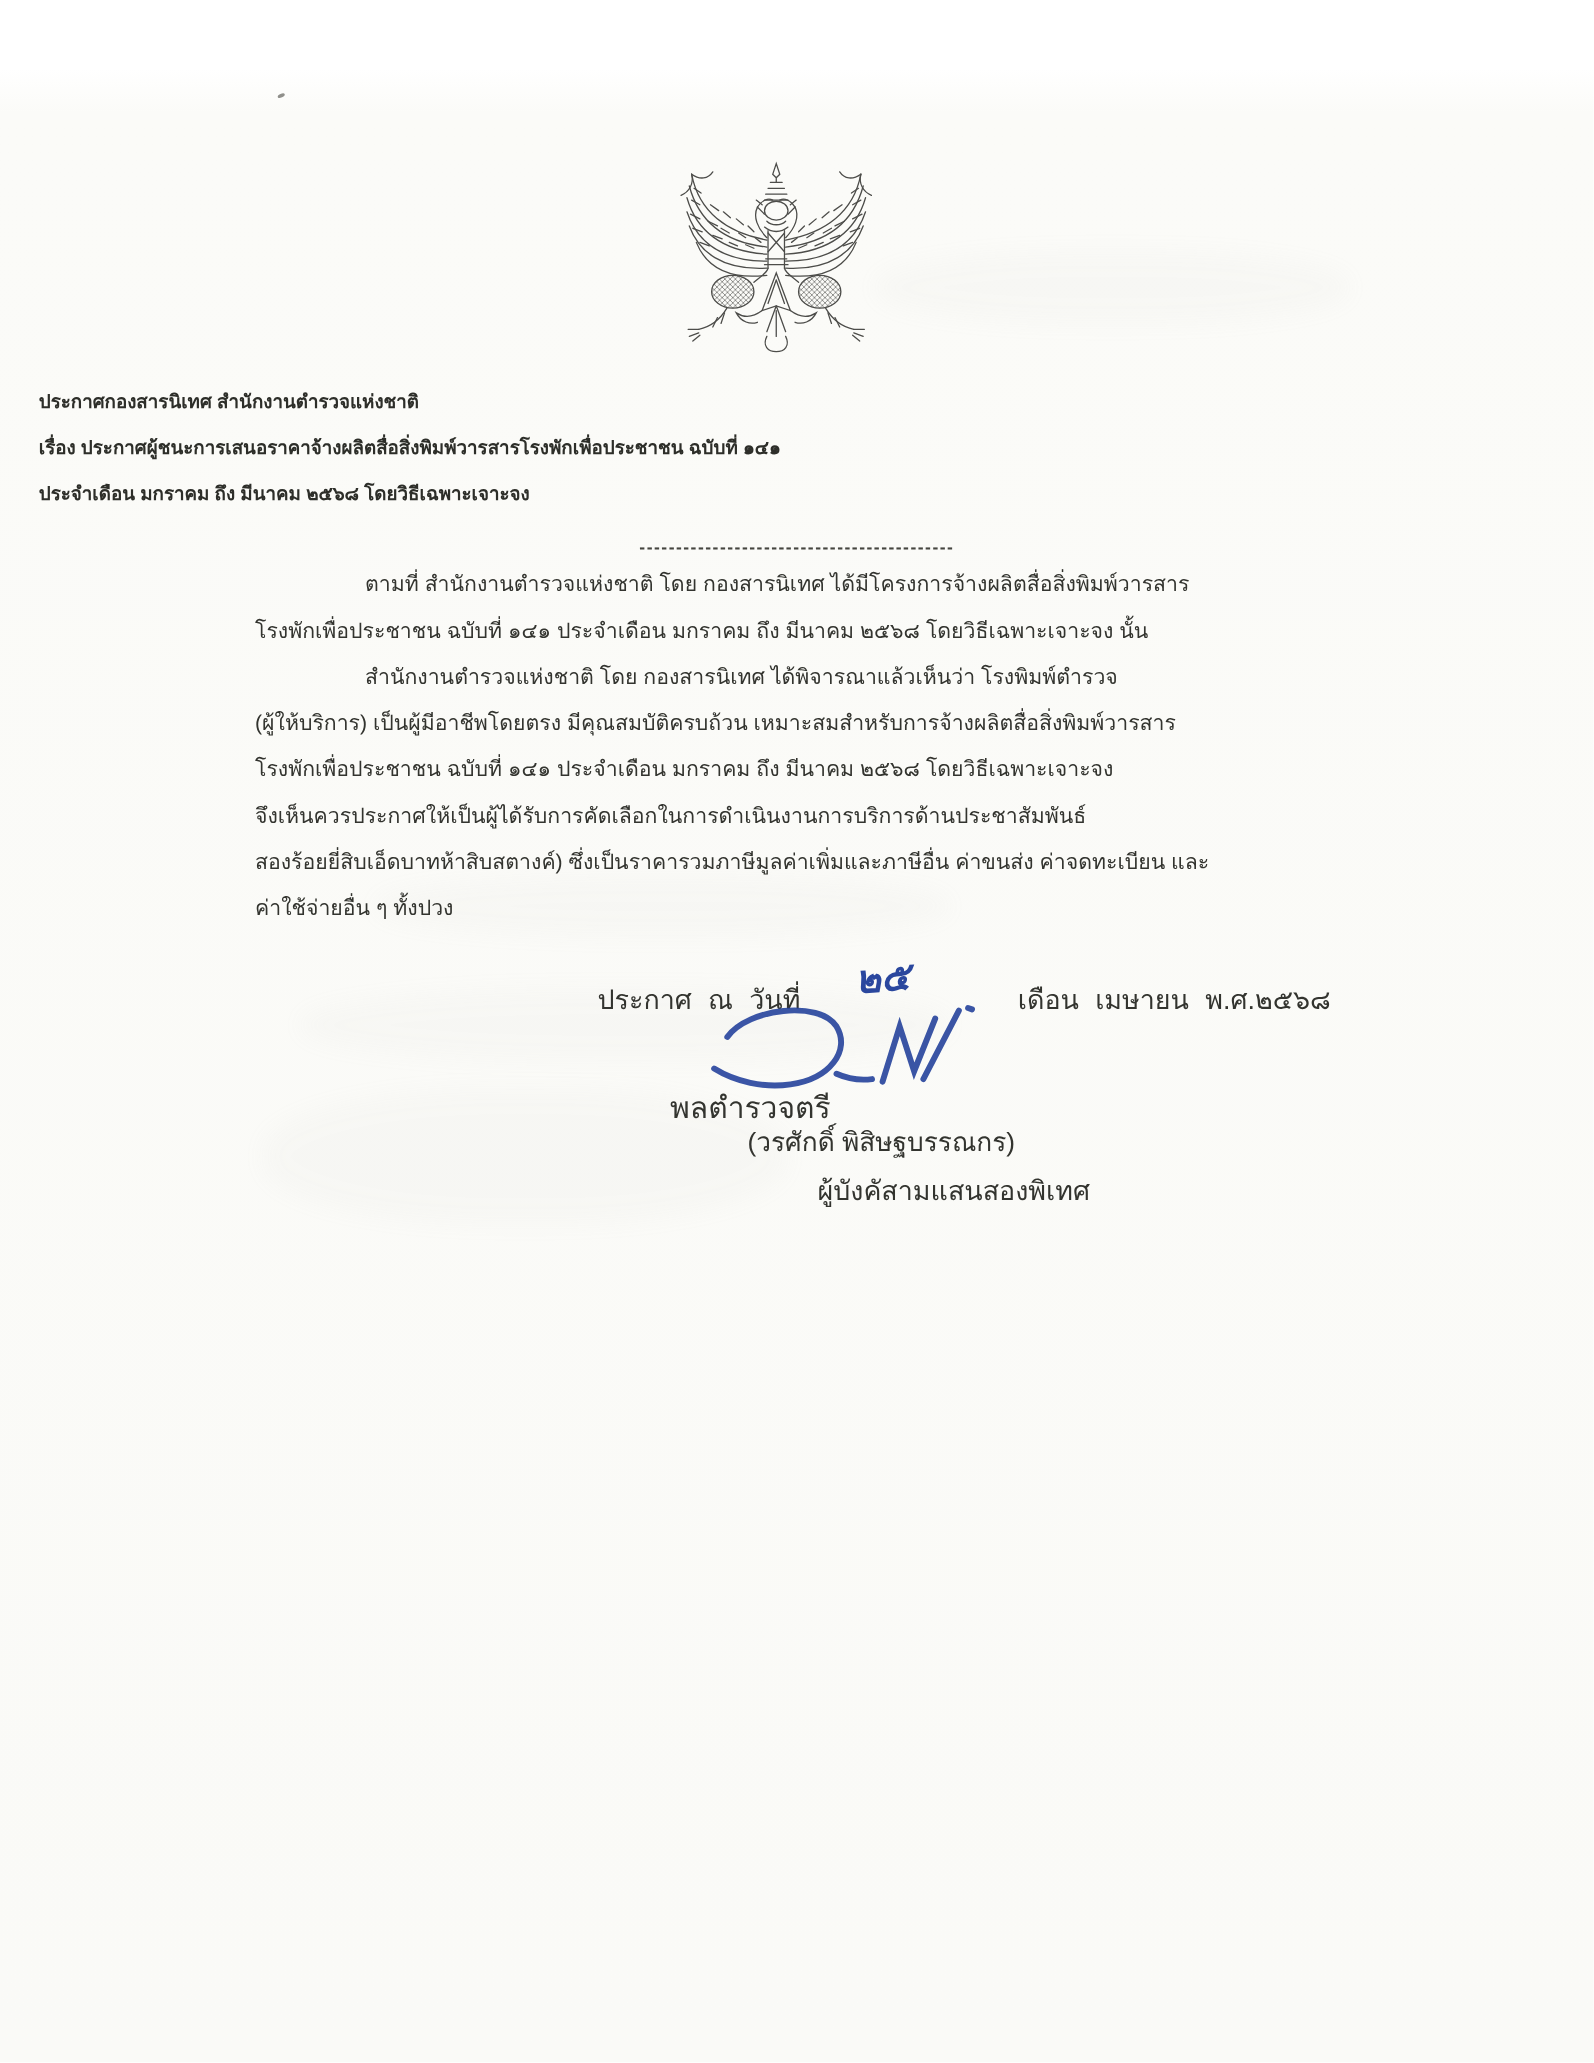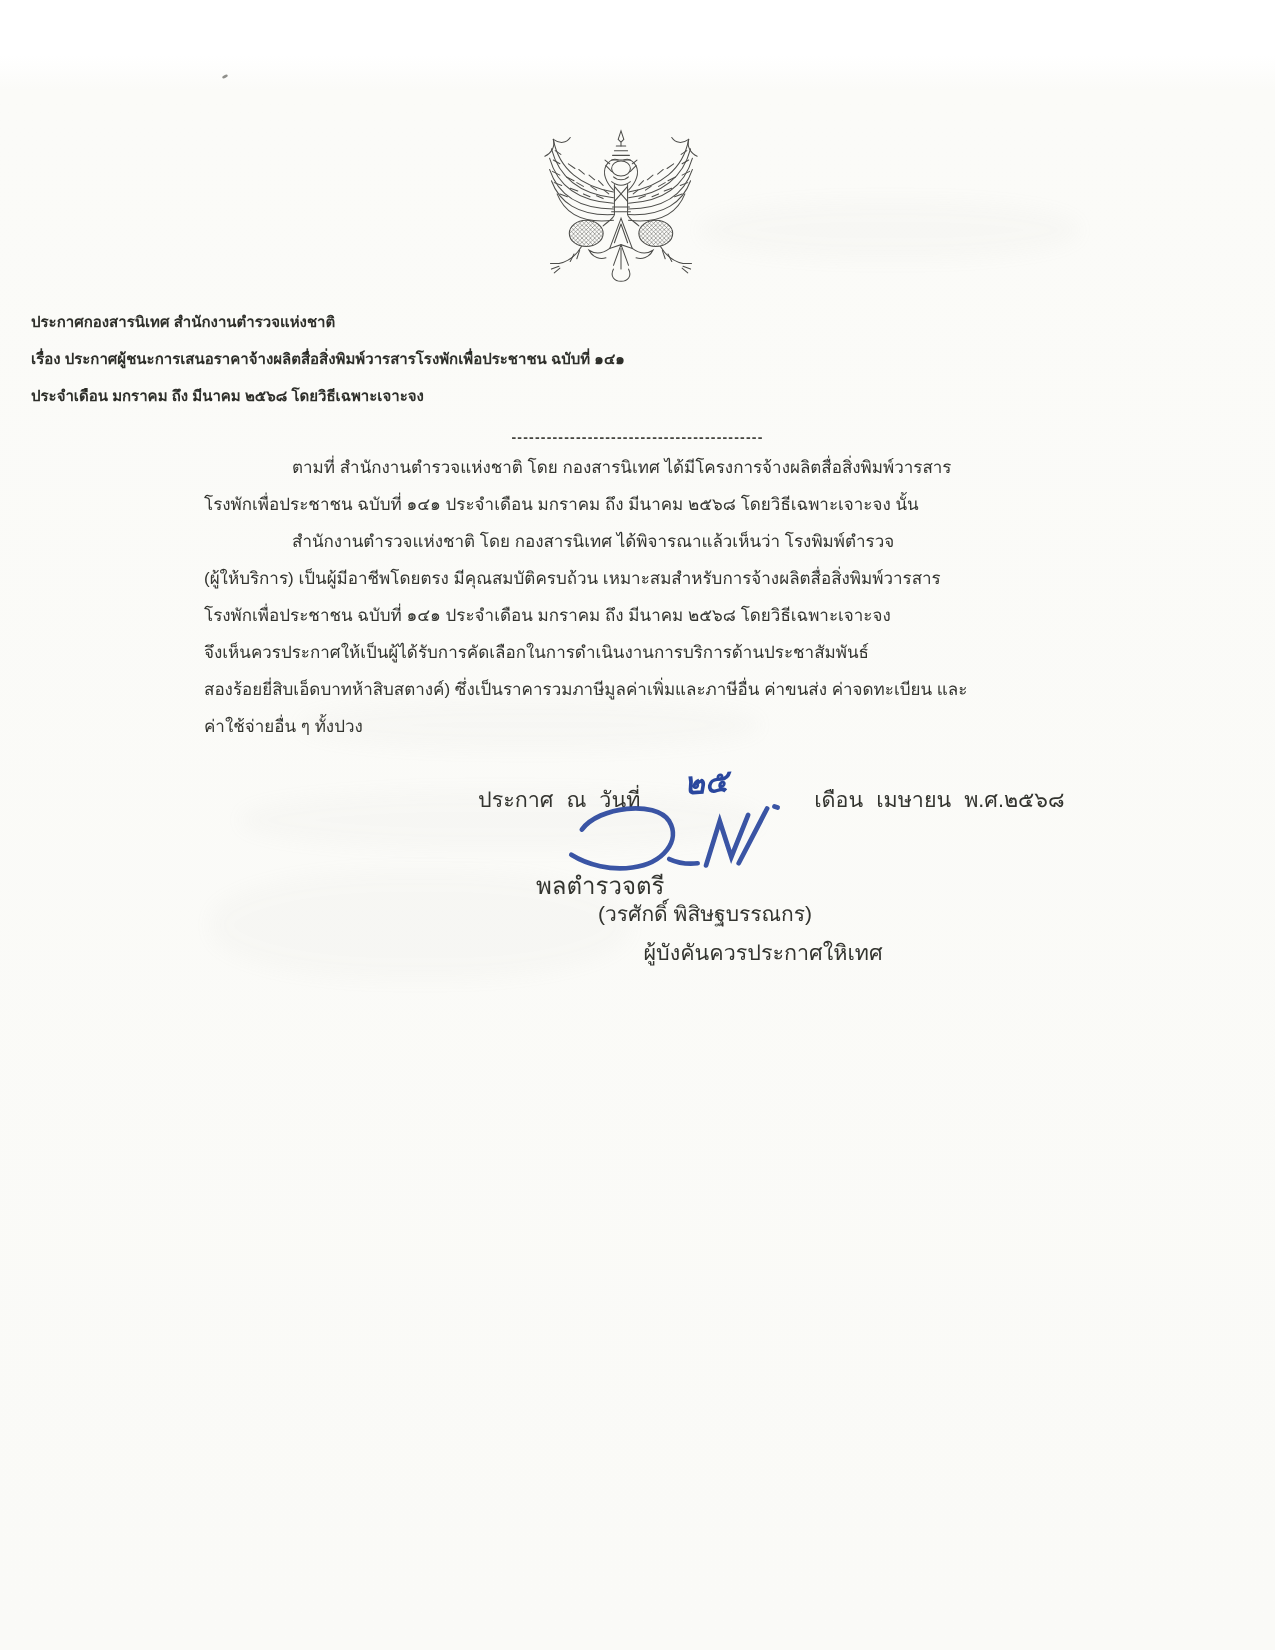--- a/index.html
+++ b/index.html
@@ -124,15 +124,15 @@
       <path d="M14,30 C30,8 84,2 97,22 C108,40 92,62 62,66 C42,69 20,64 4,54"></path>
       <path d="M97,58 C106,62 116,63 124,62"></path>
       <path d="M132,64 L145,22 L156,56 L172,16"></path>
       <path d="M163,62 L190,10"></path>
       <path d="M197,8 l3,1"></path>
     </g>
   </svg>
 
   <div class="sig-rank">พลตำรวจตรี</div>
   <div class="sig-name">(วรศักดิ์ พิสิษฐบรรณกร)</div>
-  <div class="sig-title">ผู้บังคันควรประกาศใหิเทศ</div>
+  <div class="sig-title">ผู้บังคัสามแสนสองพิเทศ</div>
 
 </div>
 
 </body></html>

